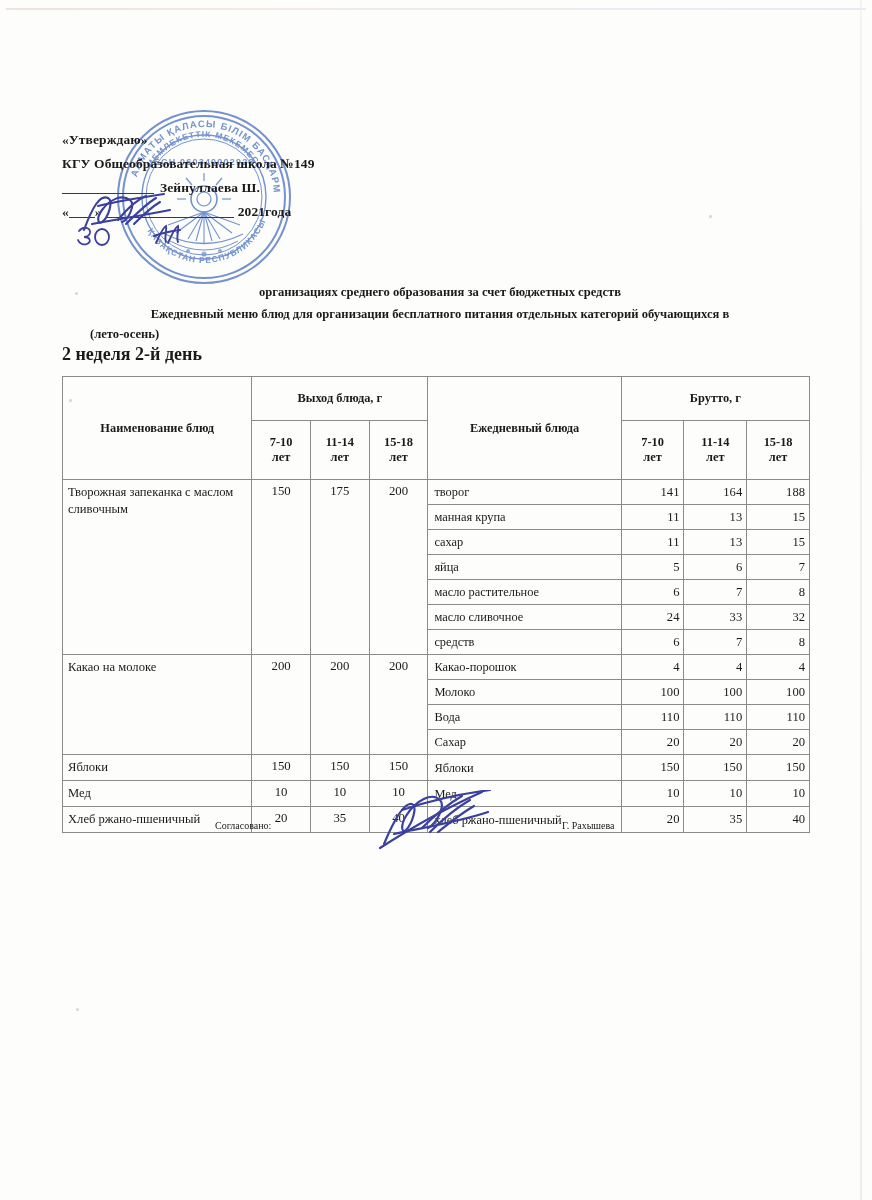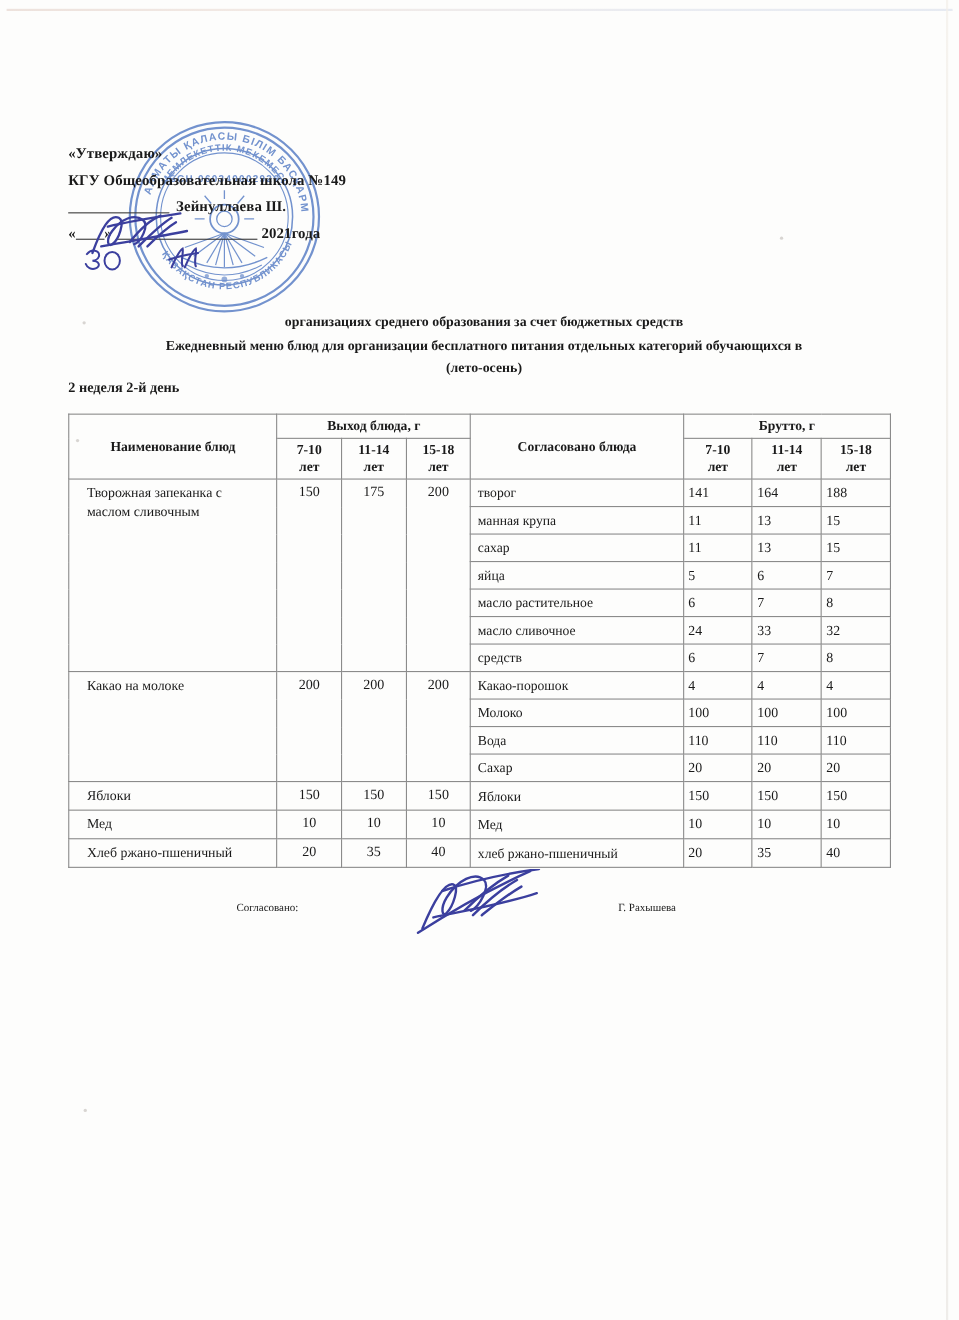--- a/index.html
+++ b/index.html
@@ -103,30 +103,30 @@
     text-align: center;
     font-weight: bold;
     font-size: 12.6px;
     line-height: 22px;
   }
   .season {
     position: absolute;
     left: 90px;
     top: 327px;
     width: 700px;
-    text-align: center;
+    text-align: left;
     font-weight: bold;
     font-size: 12.6px;
   }
   .week-day {
     position: absolute;
     left: 62px;
     top: 344px;
     font-weight: bold;
-    font-size: 13px;
+    font-size: 18px;
   }
 
   
   .menu-table {
     position: absolute;
     left: 62px;
     top: 376px;
     width: 748px;
     border-collapse: collapse;
     font-size: 12.4px;
@@ -135,47 +135,47 @@
   .menu-table td {
     border: 1px solid #8b8b8b;
     padding: 2px 4px;
     vertical-align: top;
   }
   .menu-table thead th {
     text-align: center;
     font-weight: bold;
     font-size: 12.4px;
     vertical-align: middle;
-    padding: 3px 2px;
+    padding: 14px 2px;
     line-height: 15px;
   }
   th.h-name  { width: 182px; margin-top: 31px; }
   th.h-grp   { }
   th.h-age   { width: 53px; }
   th.h-ingr  { width: 186px; }
   th.h-bage  { width: 57px; }
 
   td.c-dish {
     font-size: 12.6px;
     line-height: 17px;
-    padding: 4px 16px;
+    padding: 4px 5px;
   }
   td.c-out {
     text-align: center;
     font-size: 12.8px;
     padding-top: 4px;
   }
   td.c-ingr {
     font-size: 12.4px;
     line-height: 16px;
     padding: 4px 6px;
     vertical-align: middle;
   }
   td.c-val {
-    text-align: left;
+    text-align: right;
     font-size: 12.6px;
     vertical-align: middle;
   }
 
   
   .footer {
     position: absolute;
     left: 62px;
     top: 820px;
     width: 748px;
@@ -306,21 +306,21 @@
     <div>Ежедневный меню блюд для организации бесплатного питания отдельных категорий обучающихся в</div>
   </div>
   <div class="season">(лето-осень)</div>
   <div class="week-day">2 неделя 2-й день</div>
 
   <table class="menu-table">
     <thead>
       <tr>
         <th class="h-name" rowspan="2">Наименование блюд</th>
         <th class="h-grp" colspan="3">Выход блюда, г</th>
-        <th class="h-ingr" rowspan="2">Согласовано блюда</th>
+        <th class="h-ingr" rowspan="2">Ежедневный блюда</th>
         <th class="h-grp" colspan="3">Брутто, г</th>
       </tr>
       <tr>
         <th class="h-age"><span>7-10</span><br><span>лет</span></th>
         <th class="h-age"><span>11-14</span><br><span>лет</span></th>
         <th class="h-age"><span>15-18</span><br><span>лет</span></th>
         <th class="h-bage"><span>7-10</span><br><span>лет</span></th>
         <th class="h-bage"><span>11-14</span><br><span>лет</span></th>
         <th class="h-bage"><span>15-18</span><br><span>лет</span></th>
       </tr>

